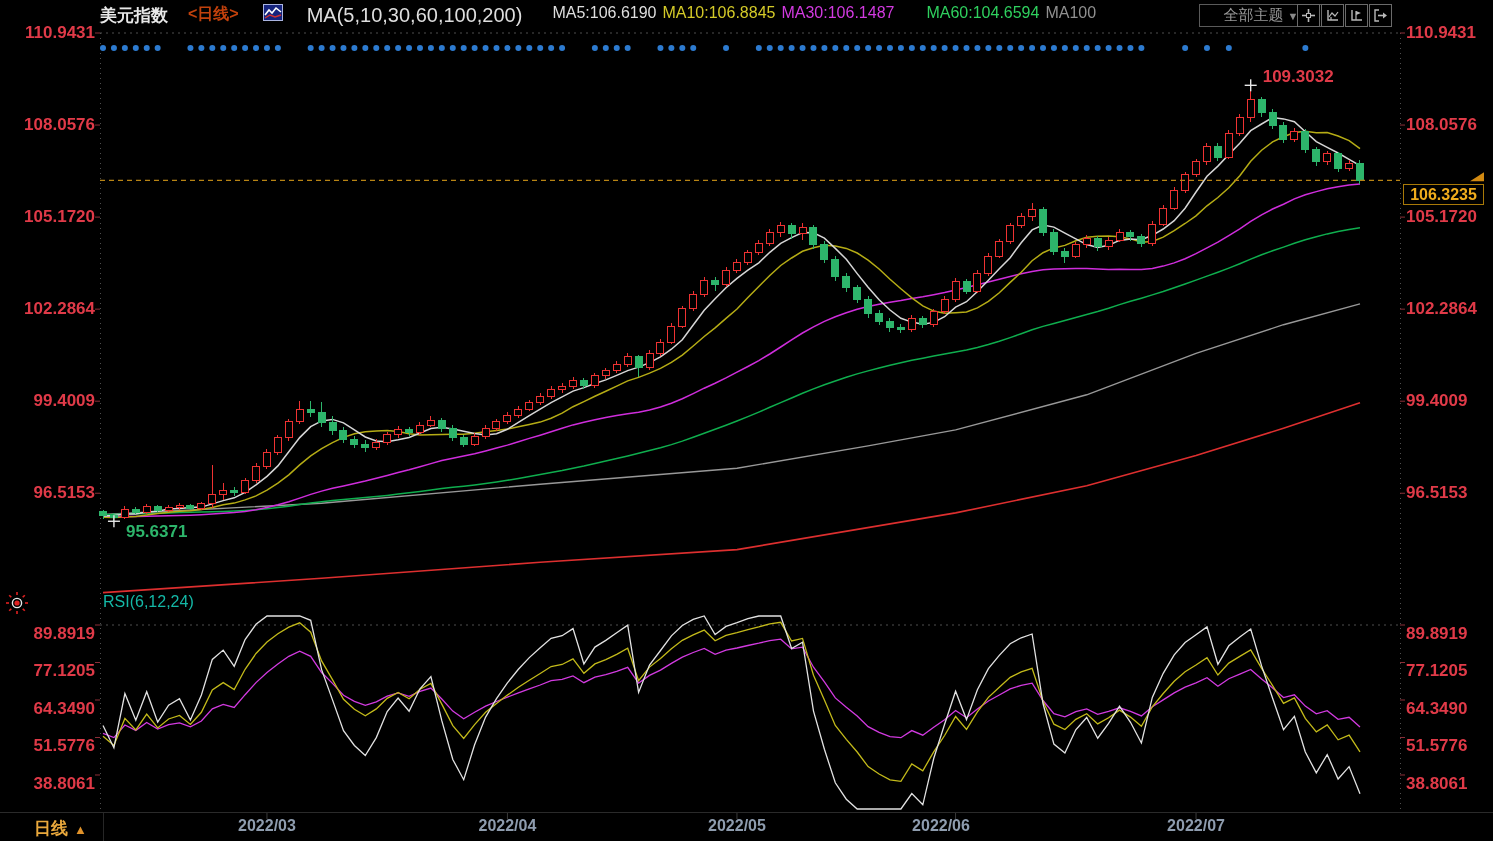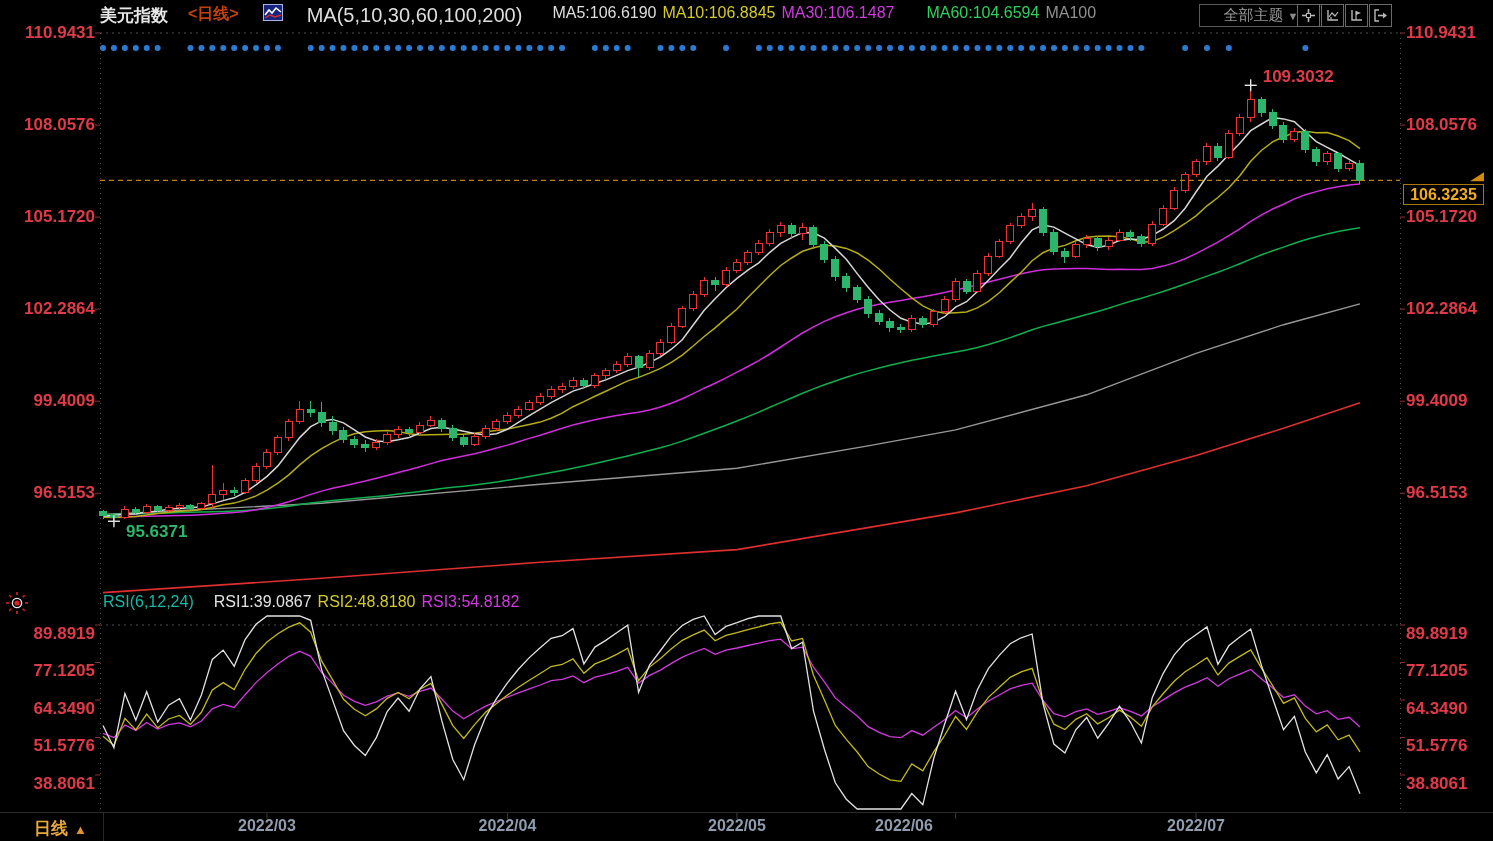--- a/index.html
+++ b/index.html
@@ -493,21 +493,21 @@
       <div class="yr" style="top: 624px;">89.8919</div>
       <div class="yr" style="top: 661.497px;">77.1205</div>
       <div class="yr" style="top: 698.994px;">64.3490</div>
       <div class="yr" style="top: 736.491px;">51.5776</div>
       <div class="yr" style="top: 773.988px;">38.8061</div>
     </div>
   <div id="months">
       <div class="month" style="left: 226.956px;">2022/03</div>
       <div class="month" style="left: 467.425px;">2022/04</div>
       <div class="month" style="left: 696.963px;">2022/05</div>
-      <div class="month" style="left: 864px;">2022/06</div>
+      <div class="month" style="left: 901px;">2022/06</div>
       <div class="month" style="left: 1156.04px;">2022/07</div>
     </div>
 
   <div id="price-box" style="top: 184px;">106.3235</div>
   <div id="high-ann" style="left: 1262.69px; top: 67.3128px;">109.3032</div>
   <div id="low-ann" style="left: 125.93px; top: 522.261px;">95.6371</div>
 
   <div id="alert-icon">
     <svg width="24" height="24" viewBox="0 0 24 24">
       <g stroke="#e02020" stroke-width="1.6">
@@ -519,21 +519,20 @@
           <line x1="17.7" y1="17.7" x2="19.8" y2="19.8"></line>
         <line x1="4.2" y1="19.8" x2="6.3" y2="17.7"></line>
           <line x1="17.7" y1="6.3" x2="19.8" y2="4.2"></line>
       </g>
       <circle cx="12" cy="12" r="4.6" fill="none" stroke="#e8e8e8" stroke-width="1.4"></circle>
       <circle cx="12" cy="12" r="2.6" fill="#e02020"></circle>
     </svg>
   </div>
   <div id="rsi-header">
     <span style="color:#14b8a6;">RSI(6,12,24)</span>
-    <span id="rsi-values"><span class="ma-val" style="color: rgb(226, 226, 226);">RSI1:39.0867</span><span class="ma-val" style="color: rgb(212, 202, 40);">RSI2:48.8180</span><span class="ma-val" style="color: rgb(210, 58, 224);">RSI3:54.8182</span></span>
   </div>
 
   <div id="bottom-sep"></div>
   <div id="bb-vline"></div>
   <div id="period-btn">
     <span>日线</span><span class="tri">▲</span>
   </div>
 </div>
 
 </body></html>

